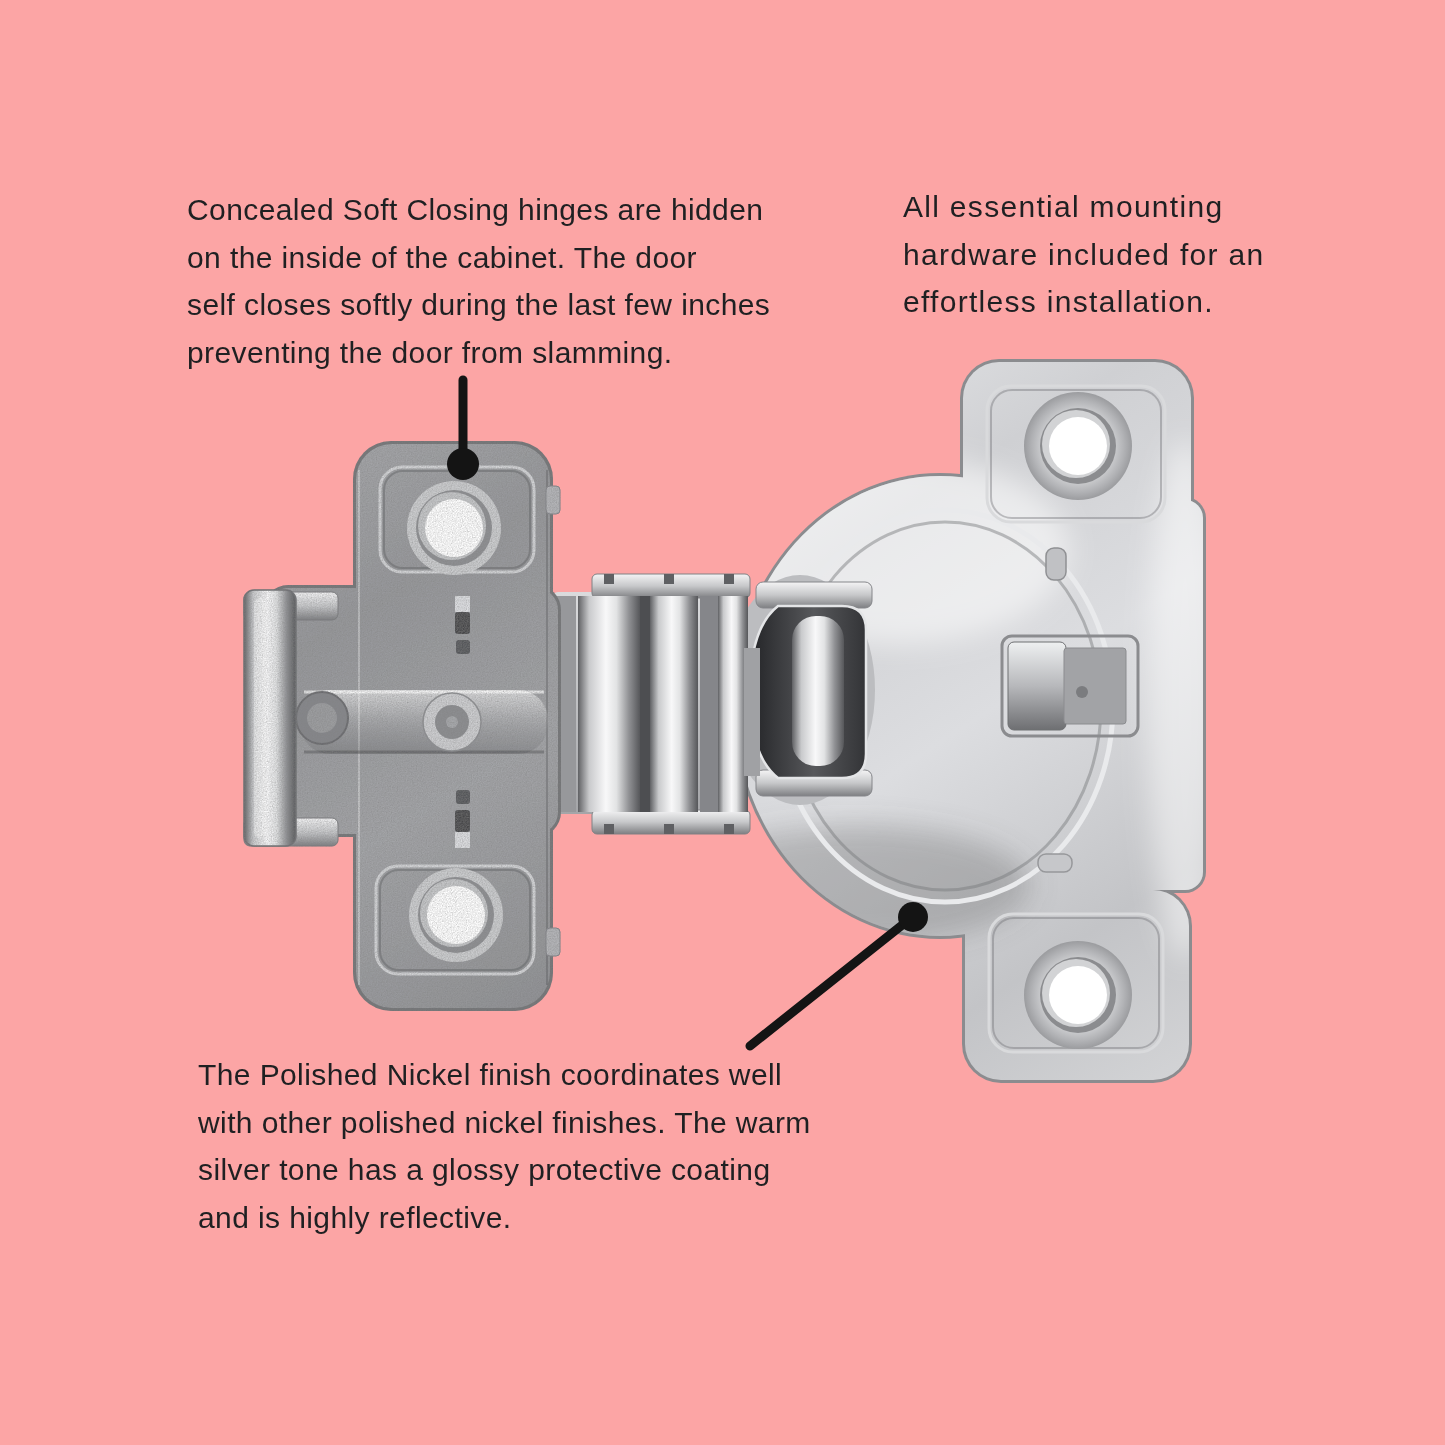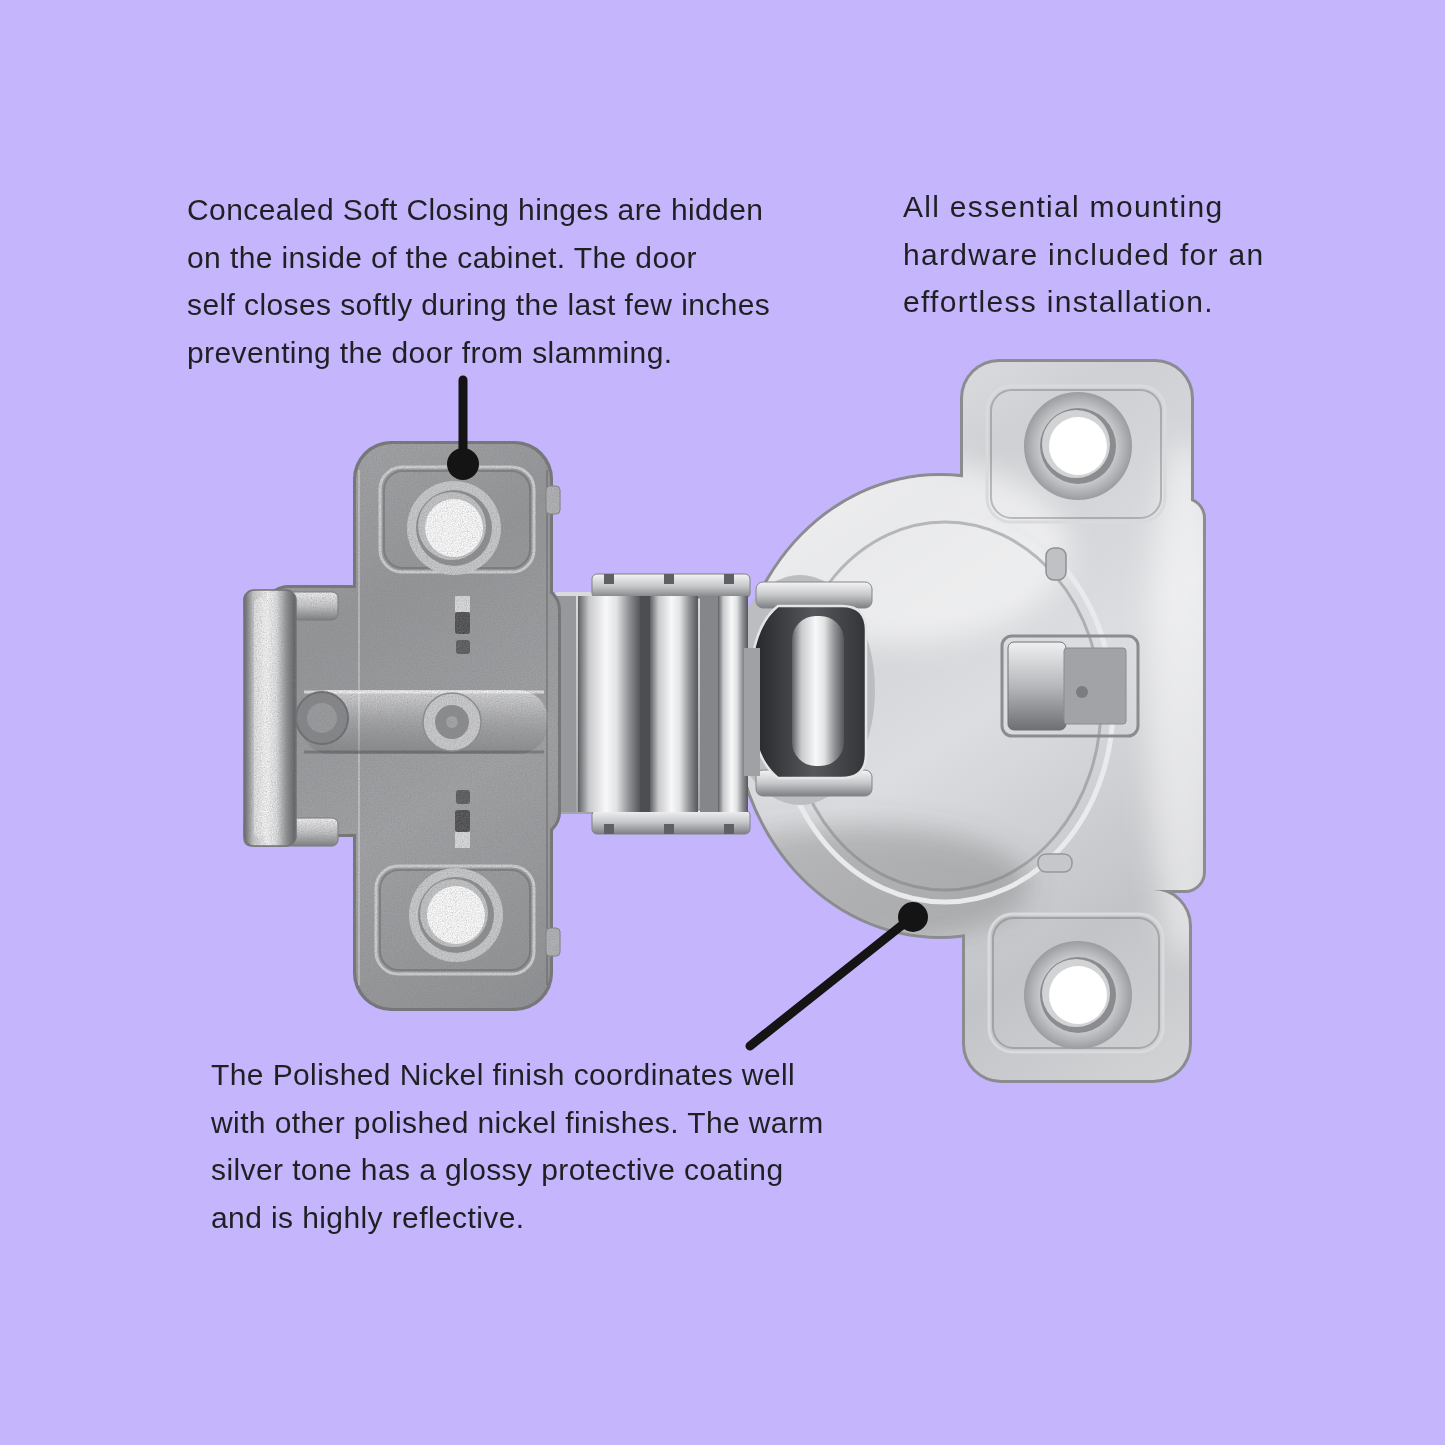--- a/index.html
+++ b/index.html
@@ -1,30 +1,30 @@
 <!DOCTYPE html>
 <html><head>
 <meta charset="utf-8">
 <style>
   html,body{margin:0;padding:0;background:#ffffff;}
   body{width:1445px;height:1445px;font-family:"Liberation Sans",sans-serif;}
-  .canvas{position:relative;width:1445px;height:1445px;background:#c4b5fd;overflow:hidden;}
+  .canvas{position:relative;width:1445px;height:1445px;background:#fca5a5;overflow:hidden;}
   .hinge-svg{position:absolute;left:0;top:0;width:1445px;height:1445px;}
   .note{
     position:absolute;
     white-space:pre-line;
     color:#1f2022;
     font-size:30px;
     line-height:47.5px;
     letter-spacing:0.4px;
     font-weight:400;
   }
   .note-tl{left:187px;top:186px;width:700px;}
   .note-tr{left:903px;top:183px;width:420px;letter-spacing:1.3px;}
-  .note-bl{left:211px;top:1051px;width:720px;}
+  .note-bl{left:198px;top:1051px;width:720px;}
 </style>
 </head>
 <body>
 
 <div class="canvas">
 
   <svg class="hinge-svg" viewBox="0 0 1445 1445" xmlns="http://www.w3.org/2000/svg">
     <defs>
       <linearGradient id="nickelLight" gradientUnits="userSpaceOnUse" x1="740" y1="360" x2="1210" y2="1080">
         <stop offset="0" stop-color="#e7e8ea"></stop>

